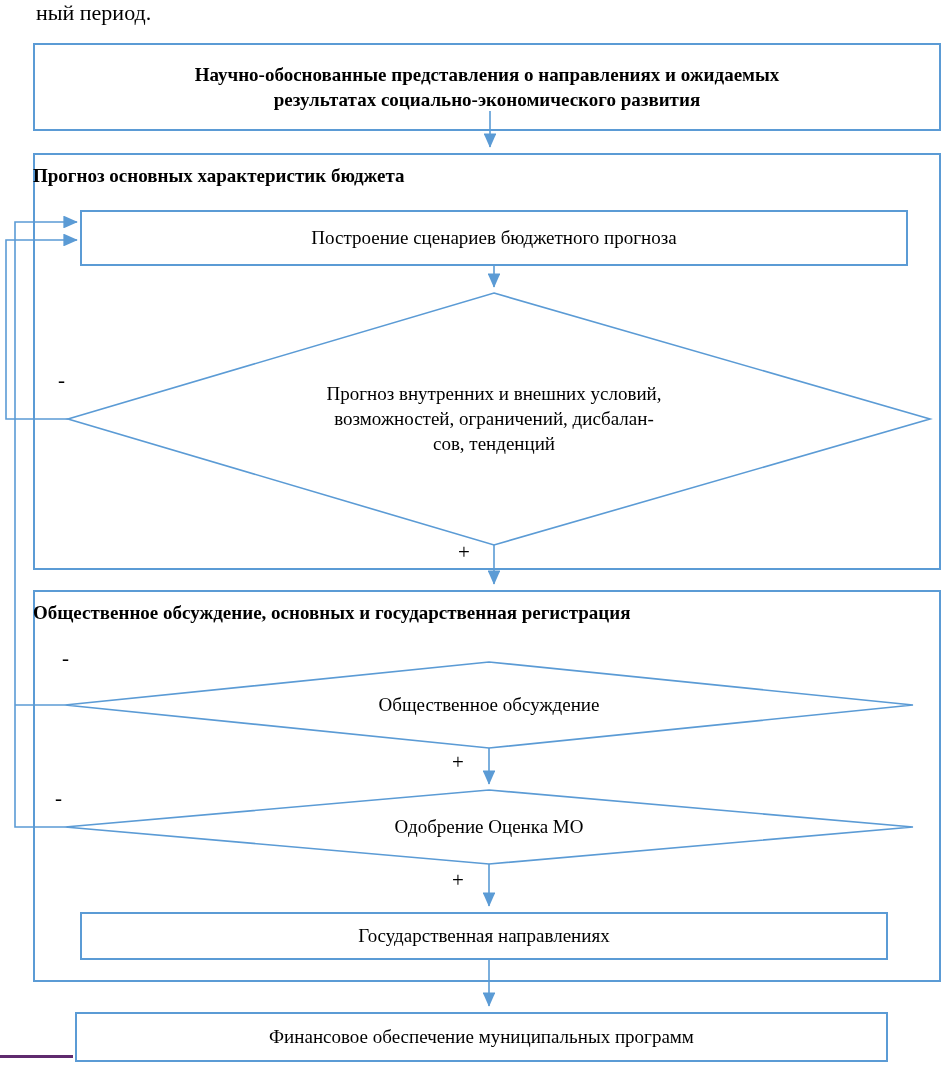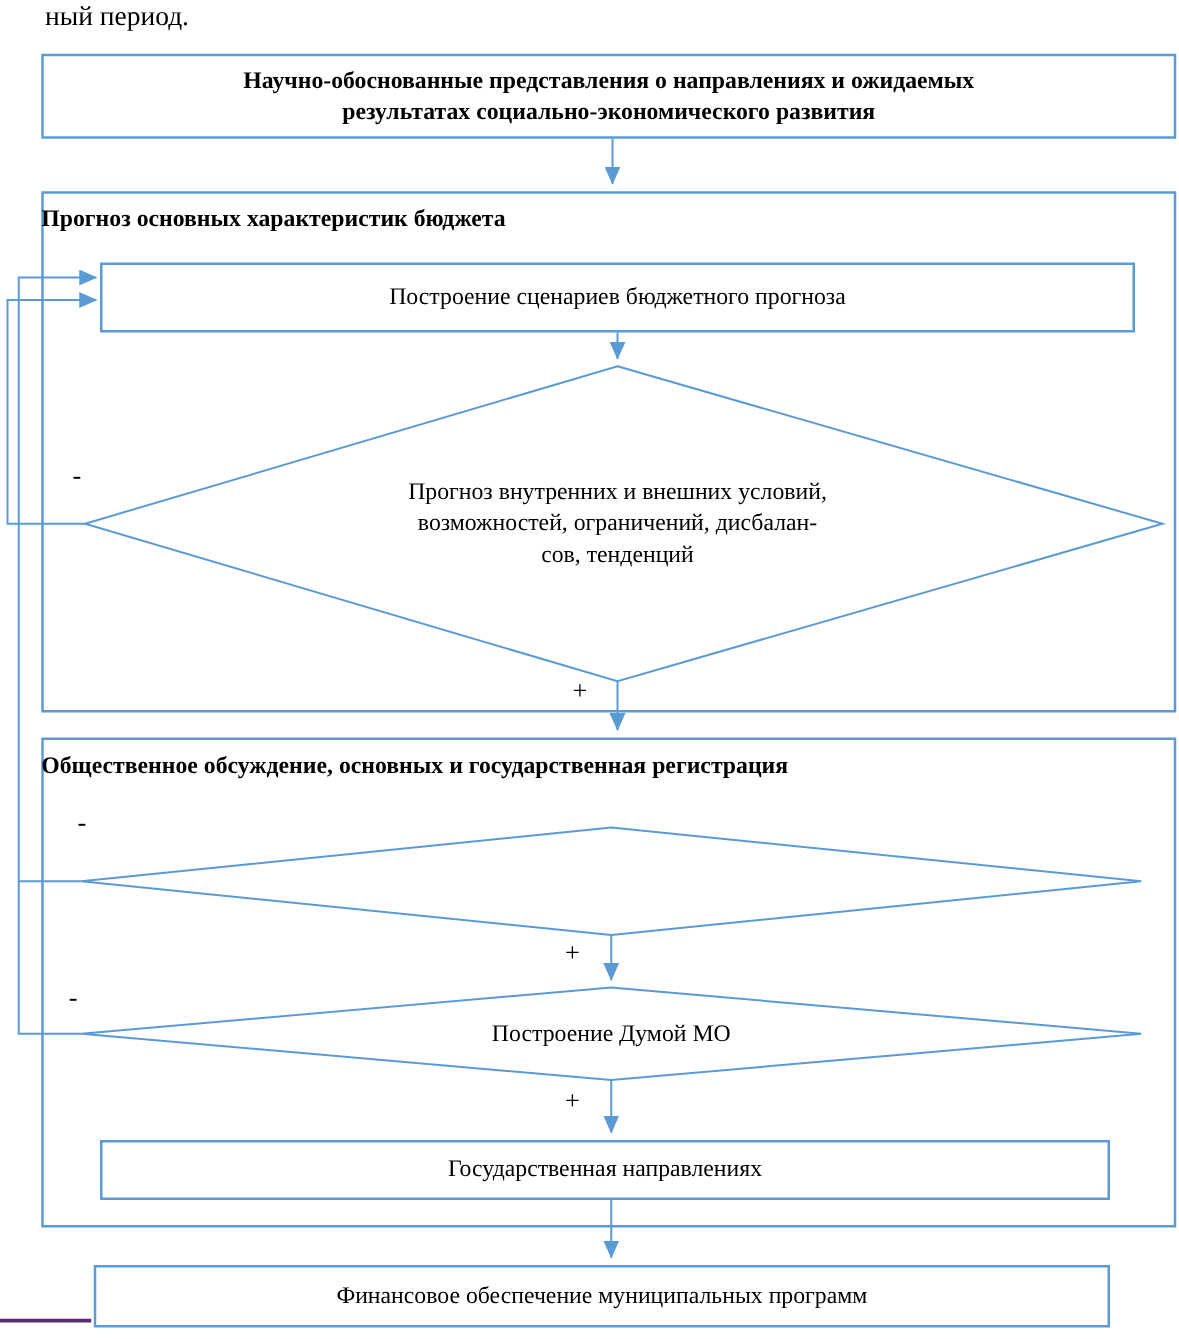--- a/index.html
+++ b/index.html
@@ -32,21 +32,21 @@
 </head>
 <body>
 
 <div class="canvas">
 
   <div class="abs" style="left:8px;top:0;font-size:22px;z-index:3;margin-left:28px;">ный период.</div>
 
   <div class="container" style="left:33px;top:153px;width:908px;height:417px;"></div>
   <div class="container" style="left:33px;top:590px;width:908px;height:392px;"></div>
 
-  <div class="box" style="left:33px;top:43px;width:908px;height:68px;">
+  <div class="box" style="left:33px;top:43px;width:908px;height:88px;">
     <div class="txt pre" style="font-weight:bold;">Научно-обоснованные представления о направлениях и ожидаемых
 результатах социально-экономического развития</div>
   </div>
 
   <div class="title txt" style="left:33px;top:163px;width:908px;">Прогноз основных характеристик бюджета</div>
 
   <div class="box" style="left:80px;top:210px;width:828px;height:56px;">
     <div class="txt">Построение сценариев бюджетного прогноза</div>
   </div>
 
@@ -76,24 +76,25 @@
   </svg>
 
   <div class="center-txt txt pre" style="left:494px;top:419px;width:420px;">Прогноз внутренних и внешних условий,
 возможностей, ограничений, дисбалан-
 сов, тенденций</div>
   <div class="sign" style="left:58px;top:368px;">-</div>
   <div class="sign" style="left:458px;top:540px;">+</div>
 
   <div class="title txt" style="left:33px;top:600px;width:908px;">Общественное обсуждение, основных и государственная регистрация</div>
 
+  <div class="center-txt txt" style="left:489px;top:705px;">Общественное обсуждение</div>
   <div class="sign" style="left:62px;top:646px;">-</div>
   <div class="sign" style="left:452px;top:750px;">+</div>
 
-  <div class="center-txt txt" style="left:489px;top:827px;">Построение Думой МО</div>
+  <div class="center-txt txt" style="left:489px;top:827px;">Одобрение Оценка МО</div>
   <div class="sign" style="left:55px;top:786px;">-</div>
   <div class="sign" style="left:452px;top:868px;">+</div>
 
   <div class="box" style="left:80px;top:912px;width:808px;height:48px;">
     <div class="txt">Государственная направлениях</div>
   </div>
 
   <div class="box" style="left:75px;top:1012px;width:813px;height:50px;">
     <div class="txt">Финансовое обеспечение муниципальных программ</div>
   </div>

